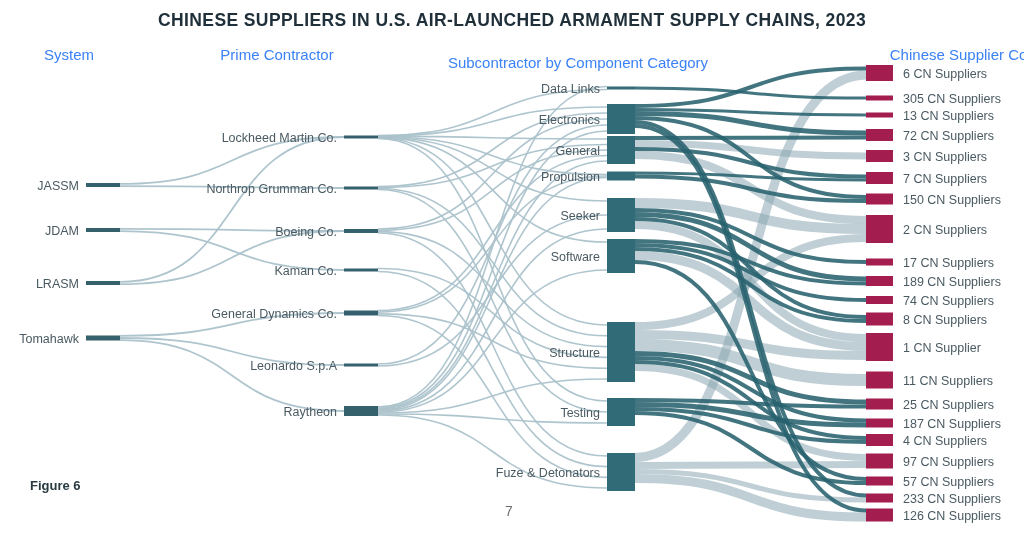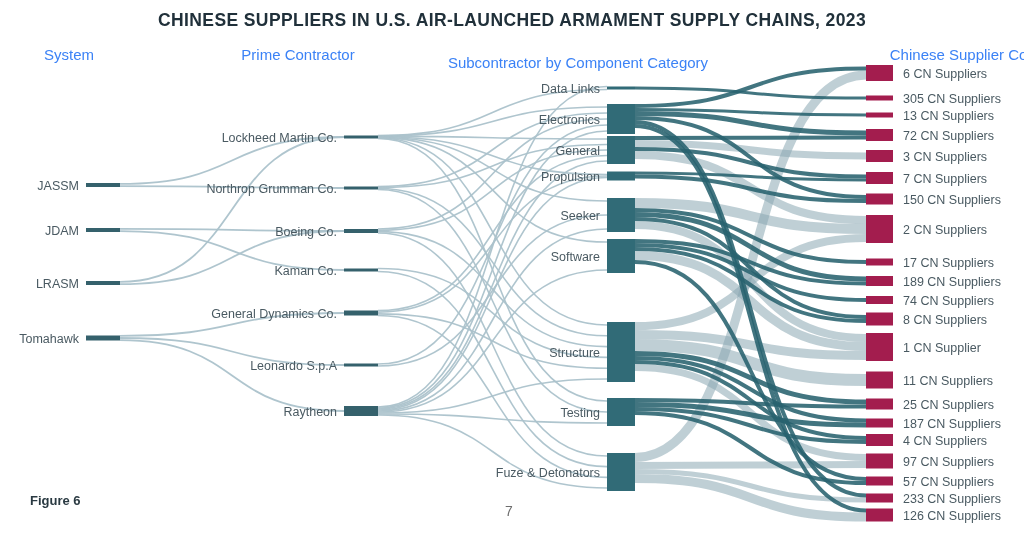--- a/index.html
+++ b/index.html
@@ -10,26 +10,26 @@
   }
   .title{
     position:absolute;top:10px;left:0;width:1024px;text-align:center;
     font-size:17.5px;font-weight:bold;color:#20303a;letter-spacing:.4px;
   }
   .col-header{
     position:absolute;top:46px;transform:translateX(-50%);
     font-size:15px;color:#3b82f6;white-space:nowrap;
   }
   #hdr-system{left:69px;}
-  #hdr-prime{left:298px;}
+  #hdr-prime{left:277px;}
   #hdr-subcontractor{left:578px;margin-top:8px;}
   #hdr-count{left:941px;margin-left:28px;}
   .figure-label{
     position:absolute;left:30px;top:478px;
-    font-size:13px;font-weight:bold;color:#2a3a42;margin-top:15px;
+    font-size:13px;font-weight:bold;color:#2a3a42;
   }
   .page-number{
     position:absolute;left:505px;top:503px;
     font-size:14px;color:#6d6d6d;
   }
   svg text{font-family:"Liberation Sans", sans-serif;}
 </style>
 </head>
 <body>
 

